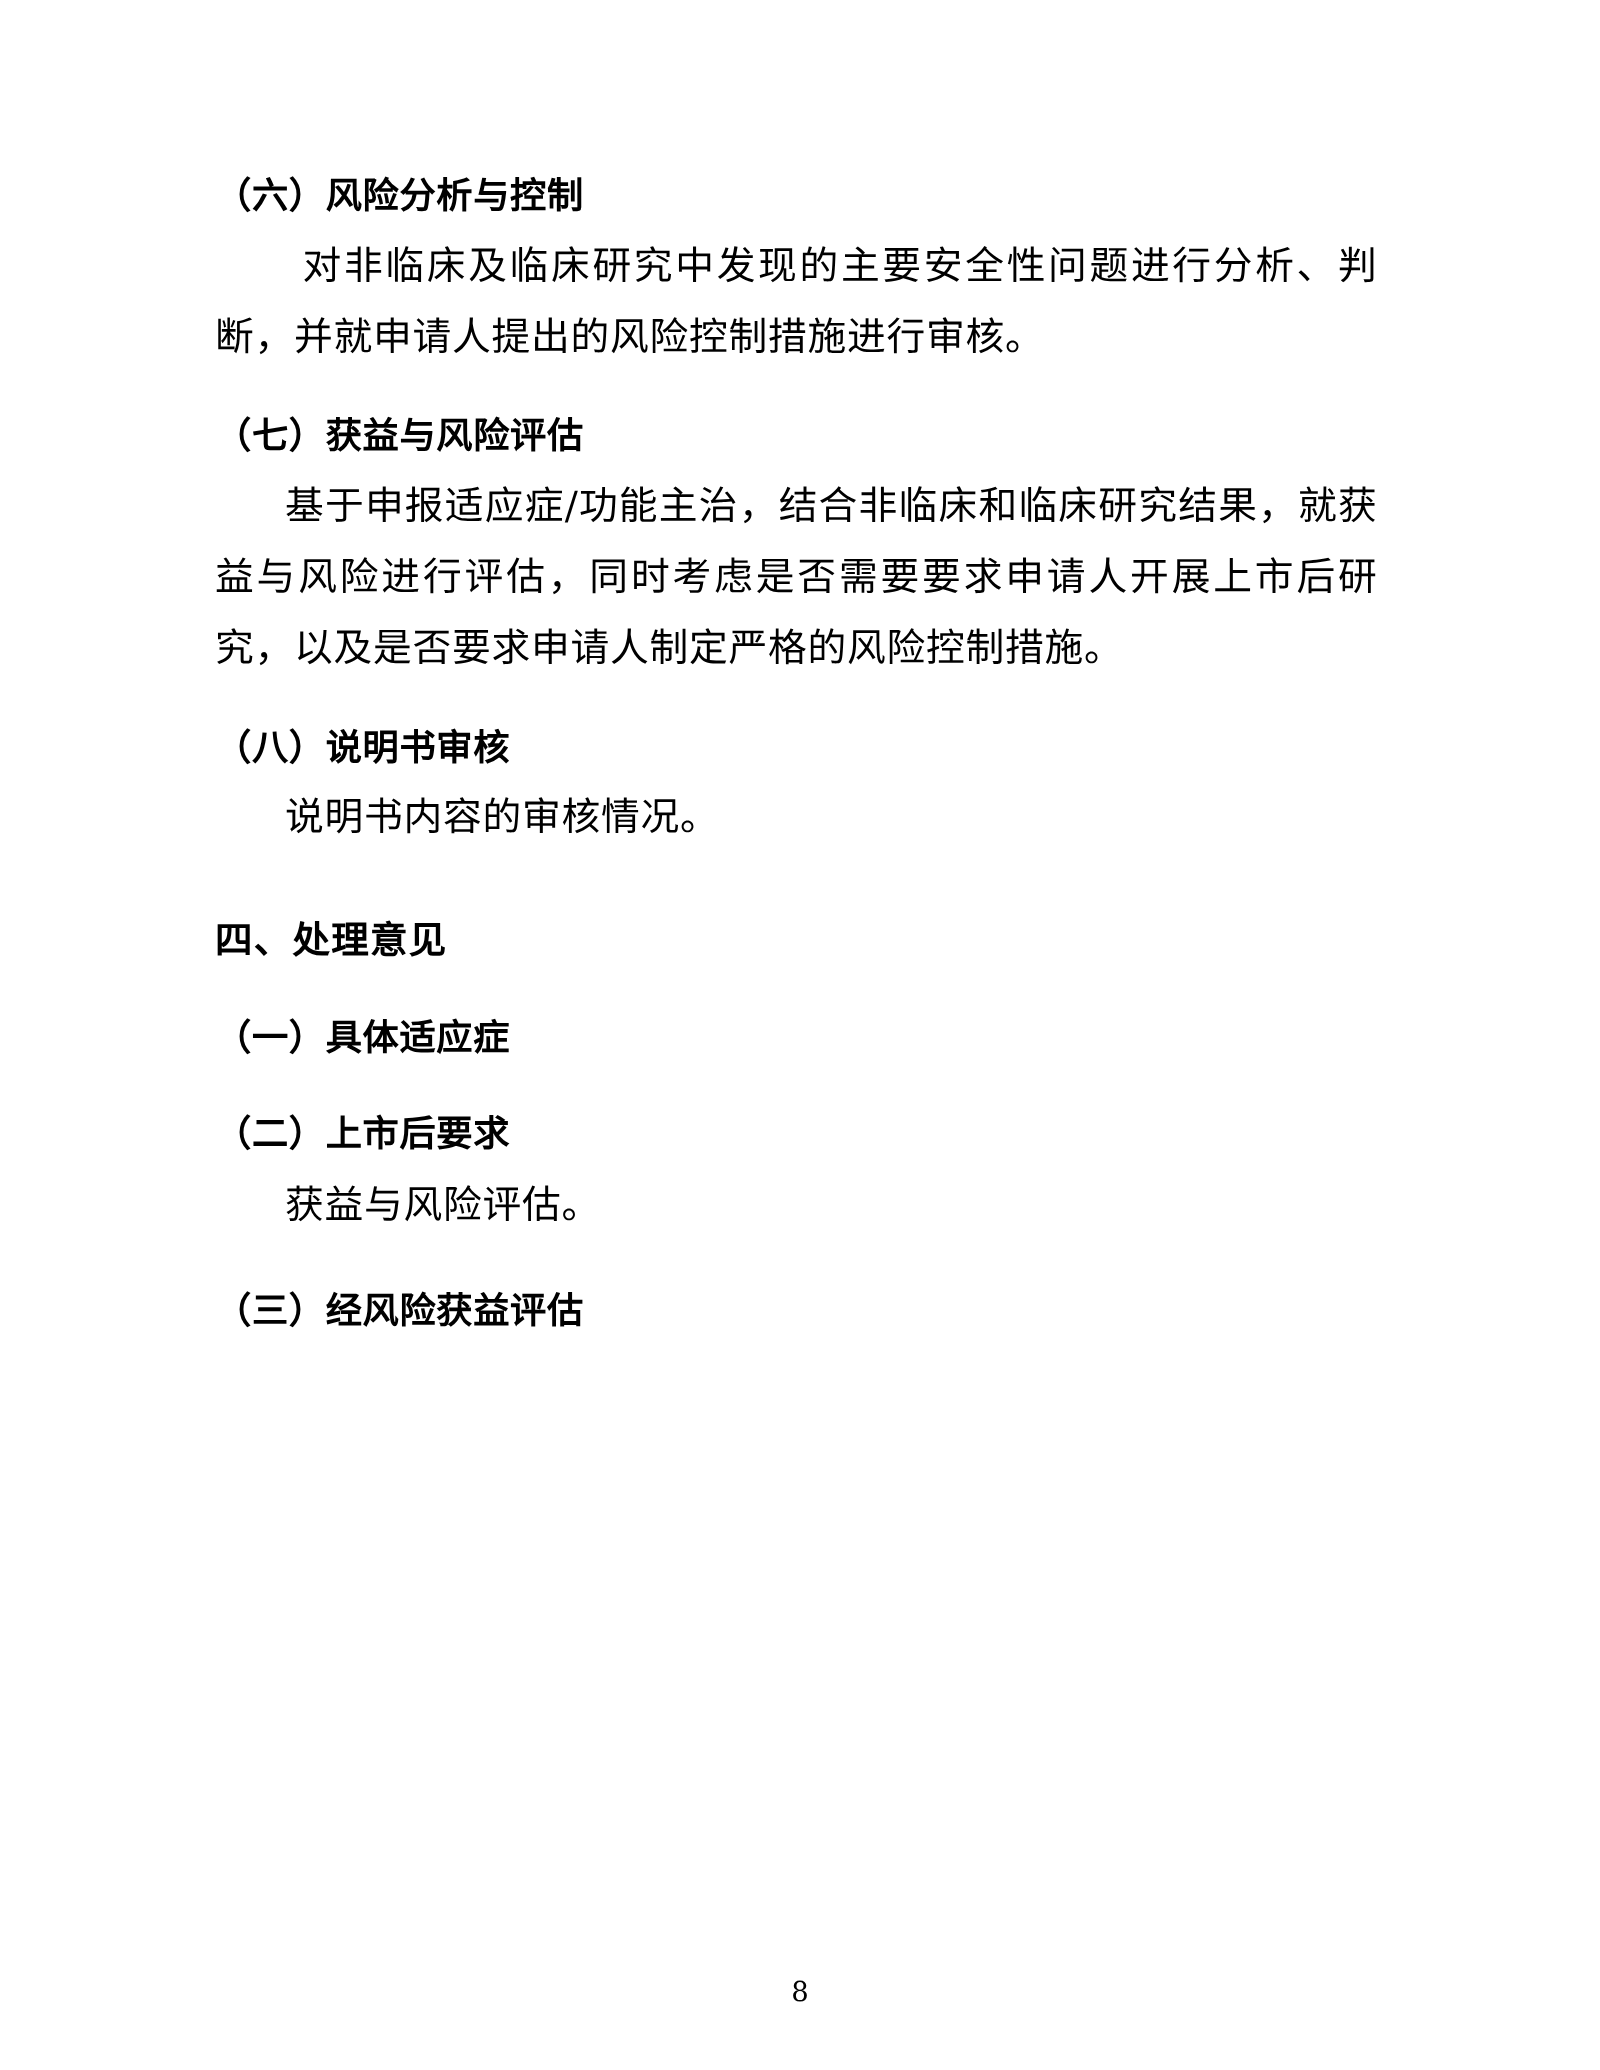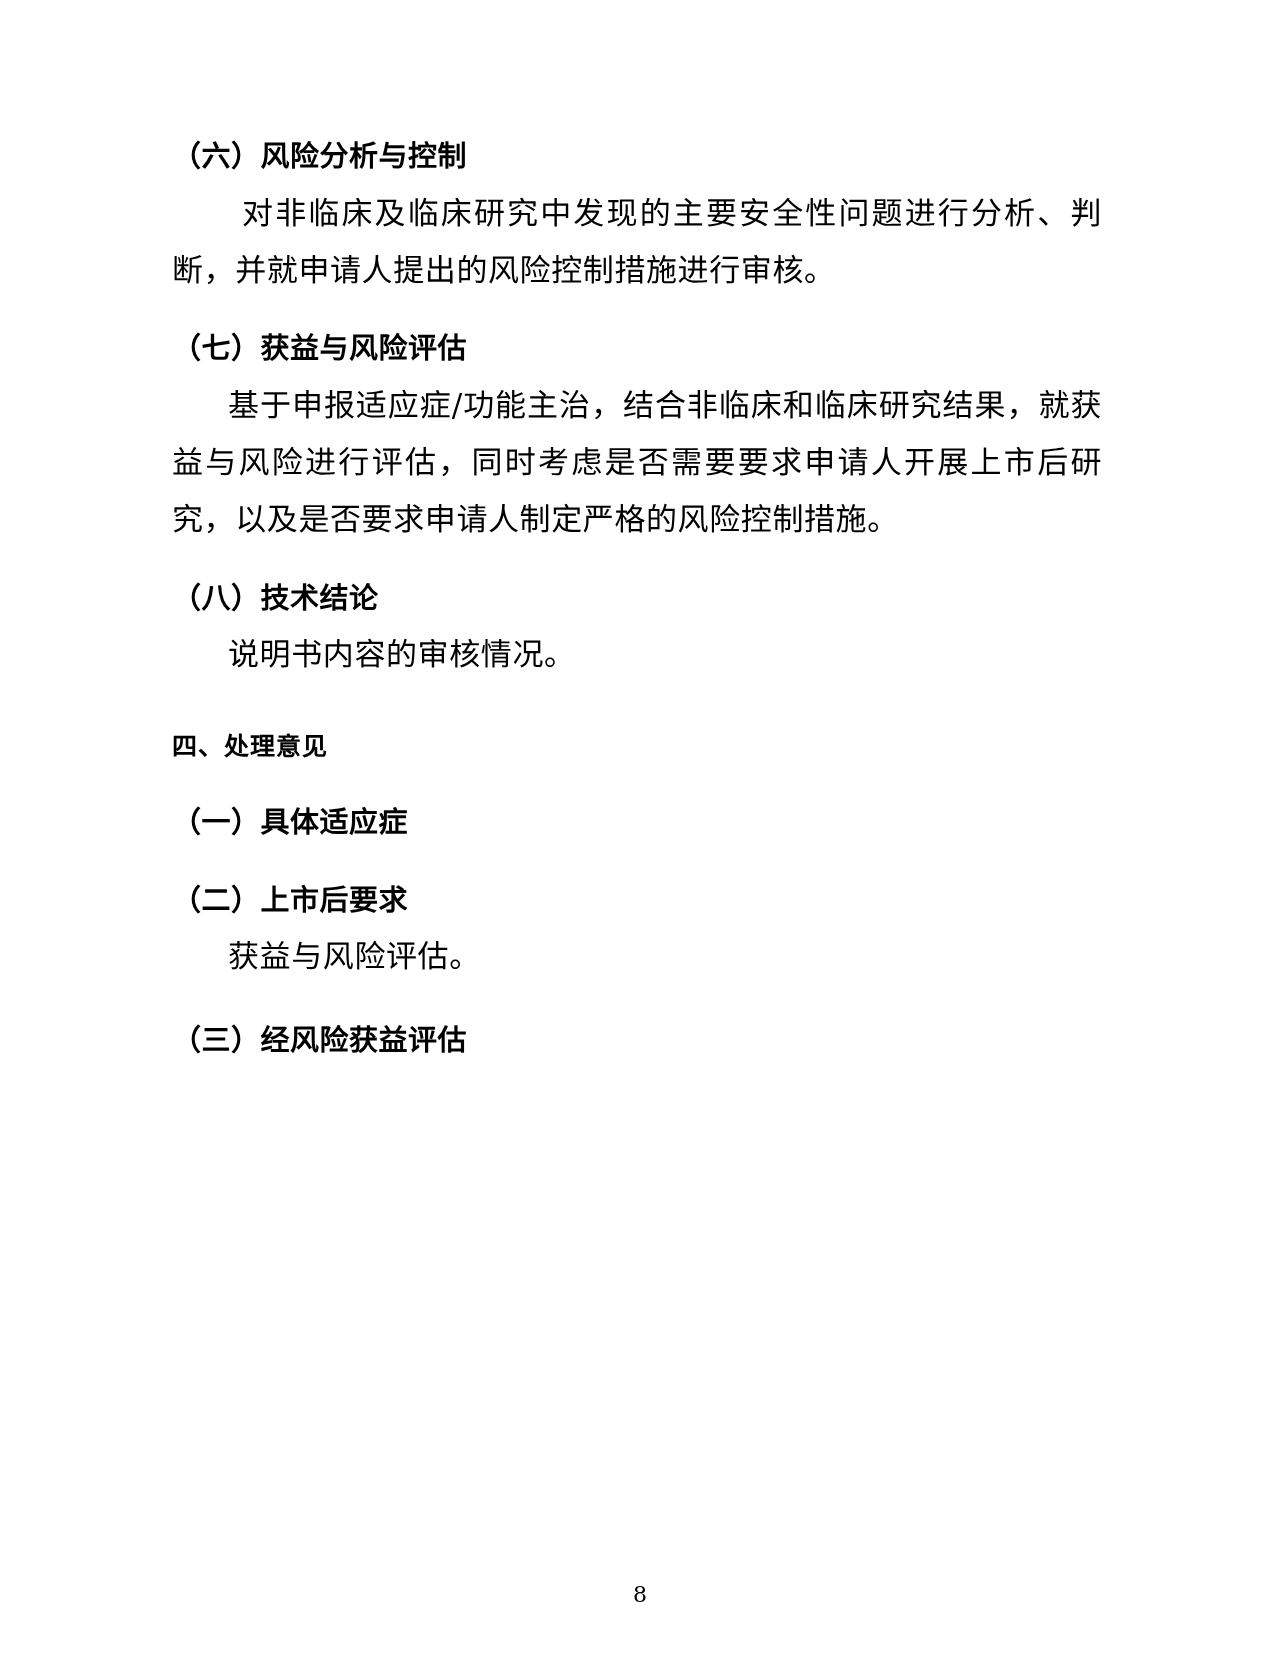--- a/index.html
+++ b/index.html
@@ -23,27 +23,26 @@
     width: 1280px;
     height: 1656px;
     box-sizing: border-box;
     padding: 96px 180px 60px 172px;
     margin-top: 39px;
   }
   .doc-body {
     width: 930px;
   }
   .heading-2 {
-    font-size: 25px;
+    font-size: 30px;
     font-weight: bold;
     letter-spacing: 1px;
     line-height: 1.5;
     margin: 0 0 10px 0;
     text-indent: 0;
-    font-family: Liberation Mono, monospace;
   }
   .heading-3 {
     font-size: 29px;
     font-weight: bold;
     letter-spacing: 0.5px;
     line-height: 1.5;
     margin: 0 0 6px 0;
   }
   .para {
     font-size: 31px;
@@ -90,21 +89,21 @@
       <h3 class="heading-3">（六）风险分析与控制</h3>
       <p class="para para-wide-indent">对非临床及临床研究中发现的主要安全性问题进行分析、判断，并就申请人提出的风险控制措施进行审核。</p>
     </div>
 
     <div class="block">
       <h3 class="heading-3">（七）获益与风险评估</h3>
       <p class="para">基于申报适应症/功能主治，结合非临床和临床研究结果，就获益与风险进行评估，同时考虑是否需要要求申请人开展上市后研究，以及是否要求申请人制定严格的风险控制措施。</p>
     </div>
 
     <div class="block-tight">
-      <h3 class="heading-3">（八）技术结论</h3>
+      <h3 class="heading-3">（八）说明书审核</h3>
       <p class="para">说明书内容的审核情况。</p>
     </div>
 
     <h2 class="heading-2 section-gap">四、处理意见</h2>
 
     <div class="block">
       <h3 class="heading-3">（一）具体适应症</h3>
     </div>
 
     <div class="block sub-gap">

